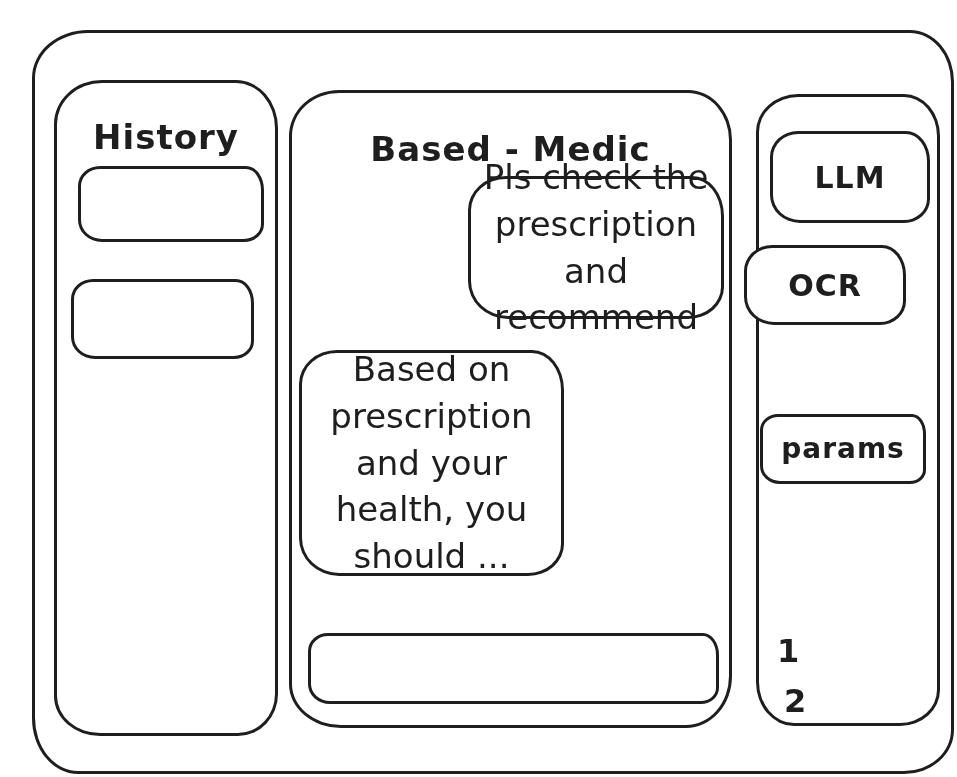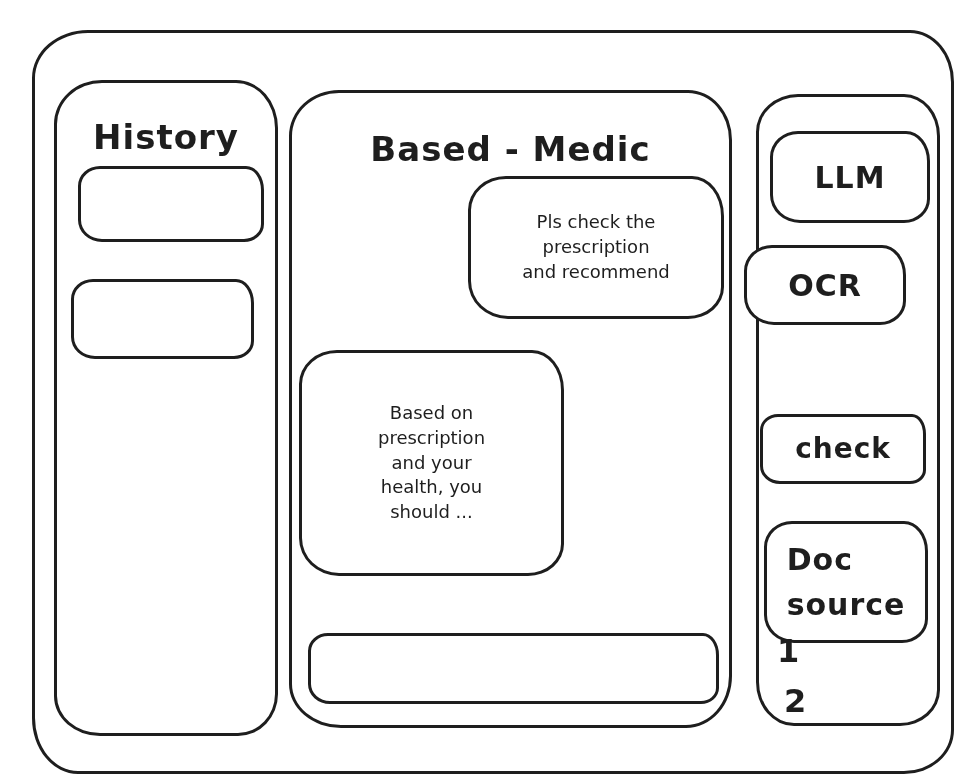--- a/index.html
+++ b/index.html
@@ -51,21 +51,21 @@
   .title-history{top:26px;}
   .title-agent{top:28px;}
   .hist-item{
     border-radius:22px 18px 20px 24px / 20px 24px 18px 22px;
   }
   .hist-1{left:62px;top:150px;width:186px;height:76px;}
   .hist-2{left:55px;top:263px;width:183px;height:80px;}
   .bubble{
     display:flex;align-items:center;justify-content:center;
     text-align:center;
-    font-size:18px;font-weight:500;
+    font-size:34px;font-weight:500;
     line-height:1.38;
     white-space:pre-line;
     border-radius:38px 32px 36px 40px / 34px 40px 32px 38px;
     padding:8px 12px;
   }
   .bubble-user{left:452px;top:160px;width:256px;height:143px;}
   .bubble-assistant{left:283px;top:334px;width:265px;height:226px;}
   .chat-input{
     left:292px;top:617px;width:411px;height:71px;
     border-radius:20px 16px 18px 22px / 18px 22px 16px 20px;
@@ -119,19 +119,17 @@
   <div class="sketch bubble bubble-assistant">Based on
 prescription
 and your
 health, you
 should ...</div>
   <input class="sketch chat-input" type="text" placeholder="" style="">
 
   <div class="sketch panel-right"></div>
   <div class="sketch side-btn btn-llm">LLM</div>
   <div class="sketch side-btn btn-ocr">OCR</div>
-  <div class="sketch side-btn btn-params">check</div>
-  <div class="sketch side-btn btn-doc">Doc
-source</div>
+  <div class="sketch side-btn btn-params">params</div>
   <div class="footnote fn-1">1</div>
   <div class="footnote fn-2">2</div>
 
 </div>
 
 </body></html>

